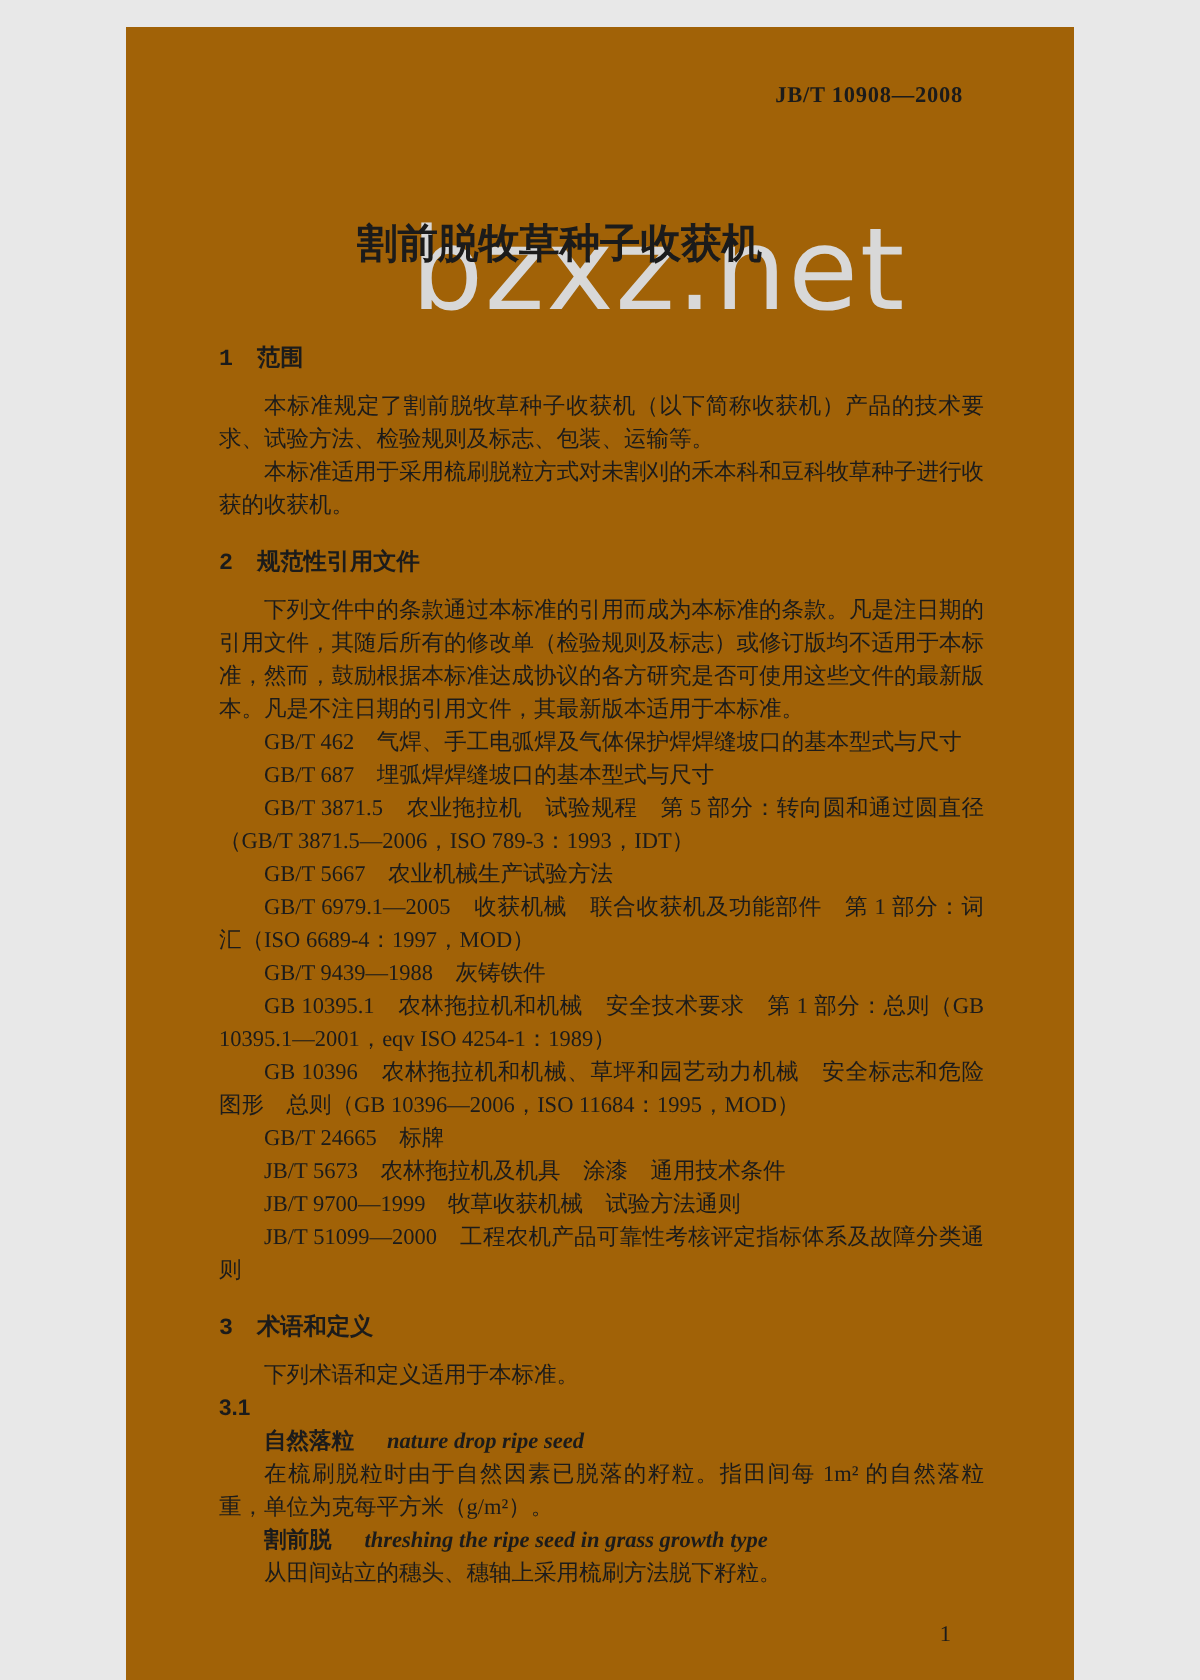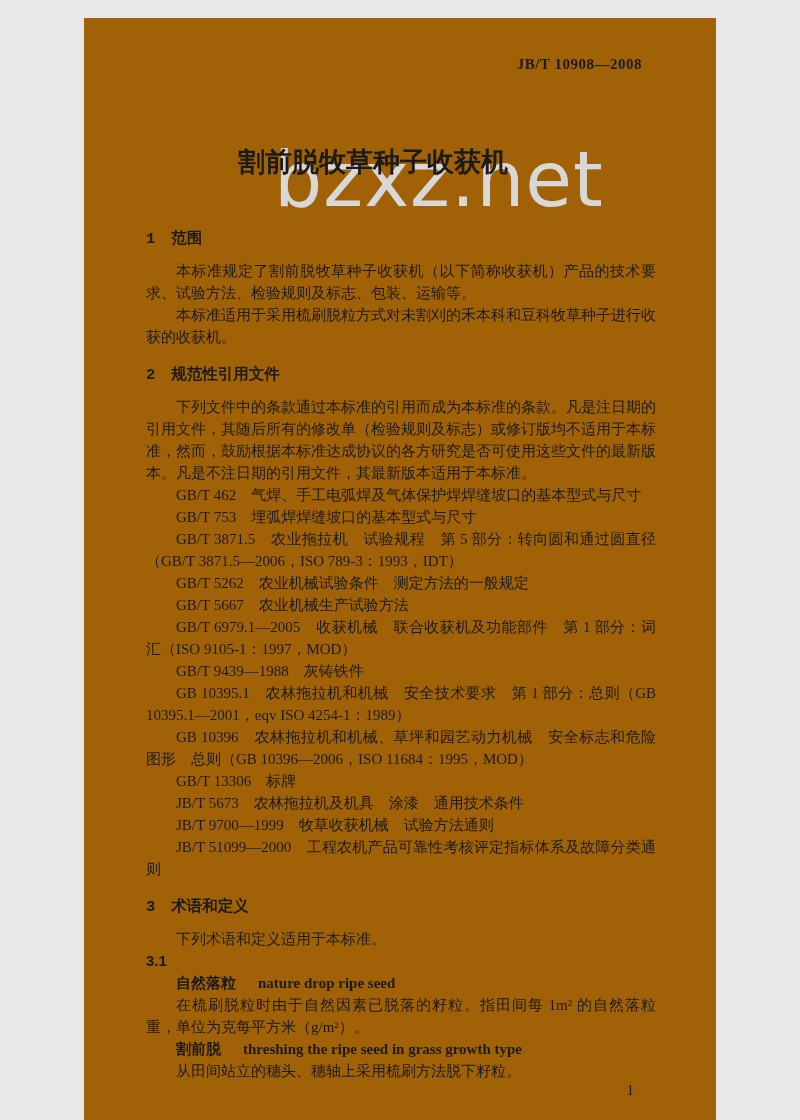--- a/index.html
+++ b/index.html
@@ -78,21 +78,21 @@
     font-family: Liberation Sans, sans-serif;
     font-size: 15px;
     line-height: 22px;
   }
   .term-line {
     margin: 0;
     padding-left: 30px;
     font-weight: bold;
   }
   .term-zh { font-family: "Liberation Sans", "DejaVu Sans", sans-serif; }
-  .term-en { margin-left: 22px; }
+  .term-en { margin-left: 22px; font-style: italic; }
   .page-number {
     position: absolute;
     top: 1064px;
     right: 82px;
     font-size: 15px;
     z-index: 2;
   }
 </style>
 </head>
 <body>
@@ -114,29 +114,28 @@
       <p class="body-para">本标准规定了割前脱牧草种子收获机（以下简称收获机）产品的技术要求、试验方法、检验规则及标志、包装、运输等。</p>
       <p class="body-para">本标准适用于采用梳刷脱粒方式对未割刈的禾本科和豆科牧草种子进行收获的收获机。</p>
     </div>
 
     <div>
       <h2 class="clause-heading">
         <span class="clause-num">2</span><span>规范性引用文件</span>
       </h2>
       <p class="body-para">下列文件中的条款通过本标准的引用而成为本标准的条款。凡是注日期的引用文件，其随后所有的修改单（检验规则及标志）或修订版均不适用于本标准，然而，鼓励根据本标准达成协议的各方研究是否可使用这些文件的最新版本。凡是不注日期的引用文件，其最新版本适用于本标准。</p>
       <p class="ref-para">GB/T 462　气焊、手工电弧焊及气体保护焊焊缝坡口的基本型式与尺寸</p>
-      <p class="ref-para">GB/T 753　埋弧焊焊缝坡口的基本型式与尺寸</p>
+      <p class="ref-para">GB/T 687　埋弧焊焊缝坡口的基本型式与尺寸</p>
       <p class="ref-para">GB/T 3871.5　农业拖拉机　试验规程　第 5 部分：转向圆和通过圆直径（GB/T 3871.5—2006，ISO 789-3：1993，IDT）</p>
-      <p class="ref-para">GB/T 5262　农业机械试验条件　测定方法的一般规定</p>
       <p class="ref-para">GB/T 5667　农业机械生产试验方法</p>
-      <p class="ref-para">GB/T 6979.1—2005　收获机械　联合收获机及功能部件　第 1 部分：词汇（ISO 9105-1：1997，MOD）</p>
+      <p class="ref-para">GB/T 6979.1—2005　收获机械　联合收获机及功能部件　第 1 部分：词汇（ISO 6689-4：1997，MOD）</p>
       <p class="ref-para">GB/T 9439—1988　灰铸铁件</p>
       <p class="ref-para">GB 10395.1　农林拖拉机和机械　安全技术要求　第 1 部分：总则（GB 10395.1—2001，eqv ISO 4254-1：1989）</p>
       <p class="ref-para">GB 10396　农林拖拉机和机械、草坪和园艺动力机械　安全标志和危险图形　总则（GB 10396—2006，ISO 11684：1995，MOD）</p>
-      <p class="ref-para">GB/T 13306　标牌</p>
+      <p class="ref-para">GB/T 24665　标牌</p>
       <p class="ref-para">JB/T 5673　农林拖拉机及机具　涂漆　通用技术条件</p>
       <p class="ref-para">JB/T 9700—1999　牧草收获机械　试验方法通则</p>
       <p class="ref-para">JB/T 51099—2000　工程农机产品可靠性考核评定指标体系及故障分类通则</p>
     </div>
 
     <div>
       <h2 class="clause-heading">
         <span class="clause-num">3</span><span>术语和定义</span>
       </h2>
       <p class="body-para">下列术语和定义适用于本标准。</p>

